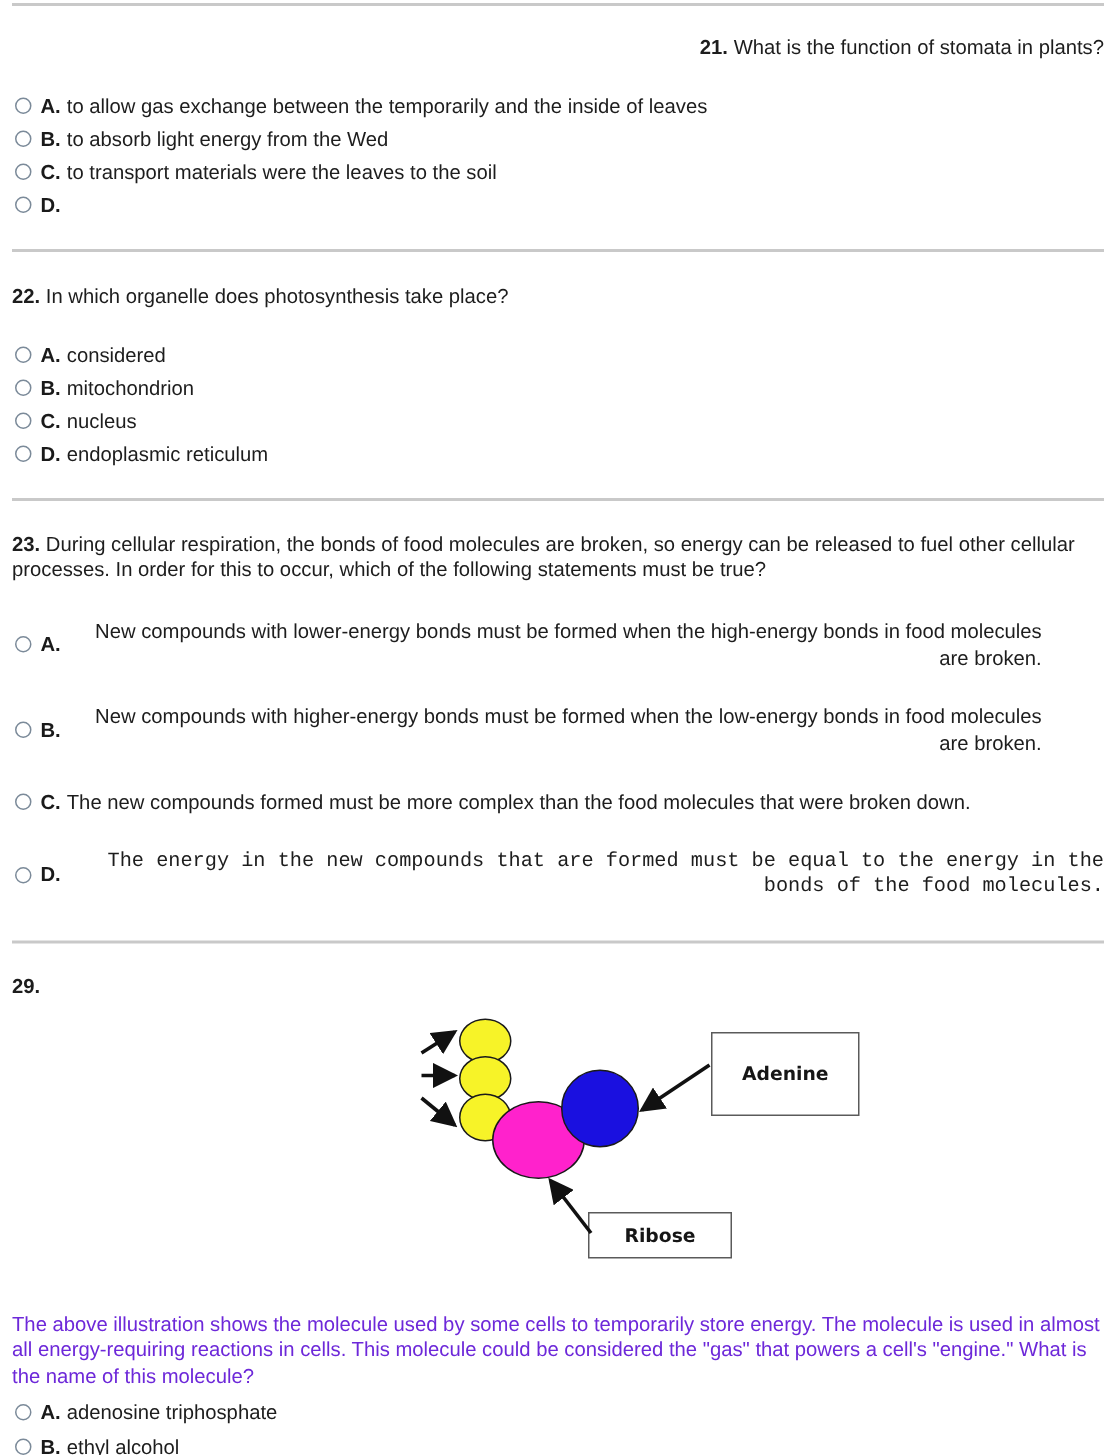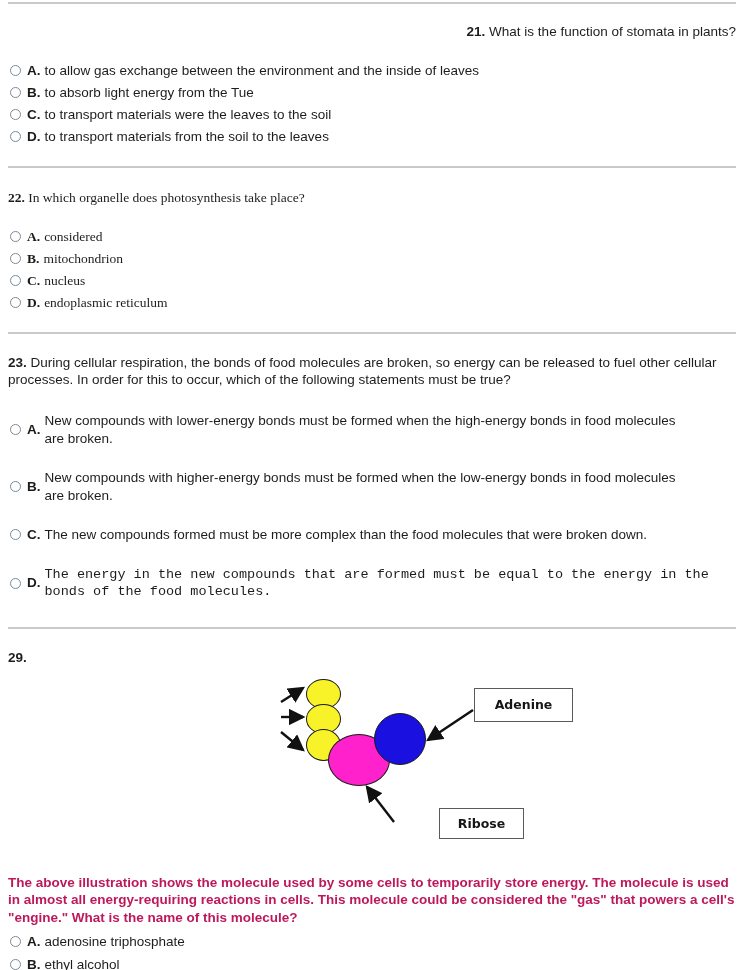--- a/index.html
+++ b/index.html
@@ -68,21 +68,21 @@
 
   
   .opt-wide {
     display: flex;
     align-items: center;
     font-size: 13.5px;
     line-height: 17.5px;
   }
   .opt-wide .radio { margin-top: 0; align-self: center; }
   .opt-wide .opt-letter { align-self: center; }
-  .opt-wide .opt-text { display: block; }
+  .opt-wide .opt-text { display: block; text-align: right; }
 
   
   .diagram {
     position: relative;
     width: 744px;
     height: 200px;
     margin-left: -8px;
   }
   .lbl-box {
     position: absolute;
@@ -111,63 +111,61 @@
   .diagram svg.arrows {
     position: absolute;
     left: 0; top: 0;
     width: 744px; height: 200px;
     z-index: 5;
     pointer-events: none;
   }
   .para {
     font-size: 13.5px;
     line-height: 17.5px;
-    color: #be185d;
-    font-weight: bold;
+    color: #6d28d9;
   }
 </style>
 </head>
 <body>
 
 <div class="page">
 
   <div class="rule" style="margin-top:2px;"></div>
 
   <div class="q-block" style="padding-top:19px;text-align:right;">
     <p class="q-stem" style="margin-bottom:0;">
       <span class="q-num">21.</span>
       <span>What is the function of stomata in plants?</span>
     </p>
     <div class="options" style="margin-top:22px;">
       <div class="opt" style="margin-bottom:5px;">
         <span class="radio"></span>
         <span class="opt-letter">A.</span>
-        <span class="opt-text">to allow gas exchange between the environment and the inside of leaves</span>
-      </div>
-      <div class="opt" style="margin-bottom:5px;">
-        <span class="radio"></span>
-        <span class="opt-letter">B.</span>
-        <span class="opt-text">to absorb light energy from the Tue</span>
+        <span class="opt-text">to allow gas exchange between the temporarily and the inside of leaves</span>
+      </div>
+      <div class="opt" style="margin-bottom:5px;">
+        <span class="radio"></span>
+        <span class="opt-letter">B.</span>
+        <span class="opt-text">to absorb light energy from the Wed</span>
       </div>
       <div class="opt" style="margin-bottom:5px;">
         <span class="radio"></span>
         <span class="opt-letter">C.</span>
         <span class="opt-text">to transport materials were the leaves to the soil</span>
       </div>
       <div class="opt">
         <span class="radio"></span>
         <span class="opt-letter">D.</span>
-        <span class="opt-text">to transport materials from the soil to the leaves</span>
       </div>
     </div>
   </div>
 
   <div class="rule" style="margin-top:21px;"></div>
 
-  <div class="q-block" style="padding-top:21px;font-family:Liberation Serif, serif;">
+  <div class="q-block" style="padding-top:21px;">
     <p class="q-stem" style="margin-bottom:0;">
       <span class="q-num">22.</span>
       <span>In which organelle does photosynthesis take place?</span>
     </p>
     <div class="options" style="margin-top:22px;">
       <div class="opt" style="margin-bottom:5px;">
         <span class="radio"></span>
         <span class="opt-letter">A.</span>
         <span class="opt-text">considered</span>
       </div>
@@ -244,24 +242,24 @@
 
         <line x1="281" y1="28" x2="303" y2="14" stroke="#111111" stroke-width="2.4" marker-end="url(#ah)"></line>
         <line x1="281" y1="43" x2="303" y2="43" stroke="#111111" stroke-width="2.4" marker-end="url(#ah)"></line>
         <line x1="281" y1="58" x2="303" y2="76" stroke="#111111" stroke-width="2.4" marker-end="url(#ah)"></line>
 
         <line x1="473" y1="36" x2="428" y2="66" stroke="#111111" stroke-width="2.4" marker-end="url(#ah)"></line>
 
         <line x1="394" y1="148" x2="367" y2="113" stroke="#111111" stroke-width="2.4" marker-end="url(#ah)"></line>
       </svg>
 
-      <div class="lbl-box" style="left:474px; top:14px; width:99px; height:34px;">
+      <div class="lbl-box" style="left:474px; top:14px; width:99px; height:56px;">
         <span>Adenine</span>
       </div>
-      <div class="lbl-box" style="left:392px; top:134px; width:85px; height:31px;margin-left:47px;">
+      <div class="lbl-box" style="left:392px; top:134px; width:96px; height:31px;">
         <span>Ribose</span>
       </div>
     </div>
 
     <p class="para" style="margin:0 0 0 0; max-width:730px;">The above illustration shows the molecule used by some cells to temporarily store energy. The molecule is used in almost all energy-requiring reactions in cells. This molecule could be considered the "gas" that powers a cell's "engine." What is the name of this molecule?</p>
 
     <div class="options" style="margin-top:7px;">
       <div class="opt" style="margin-bottom:6px;">
         <span class="radio"></span>
         <span class="opt-letter">A.</span>

